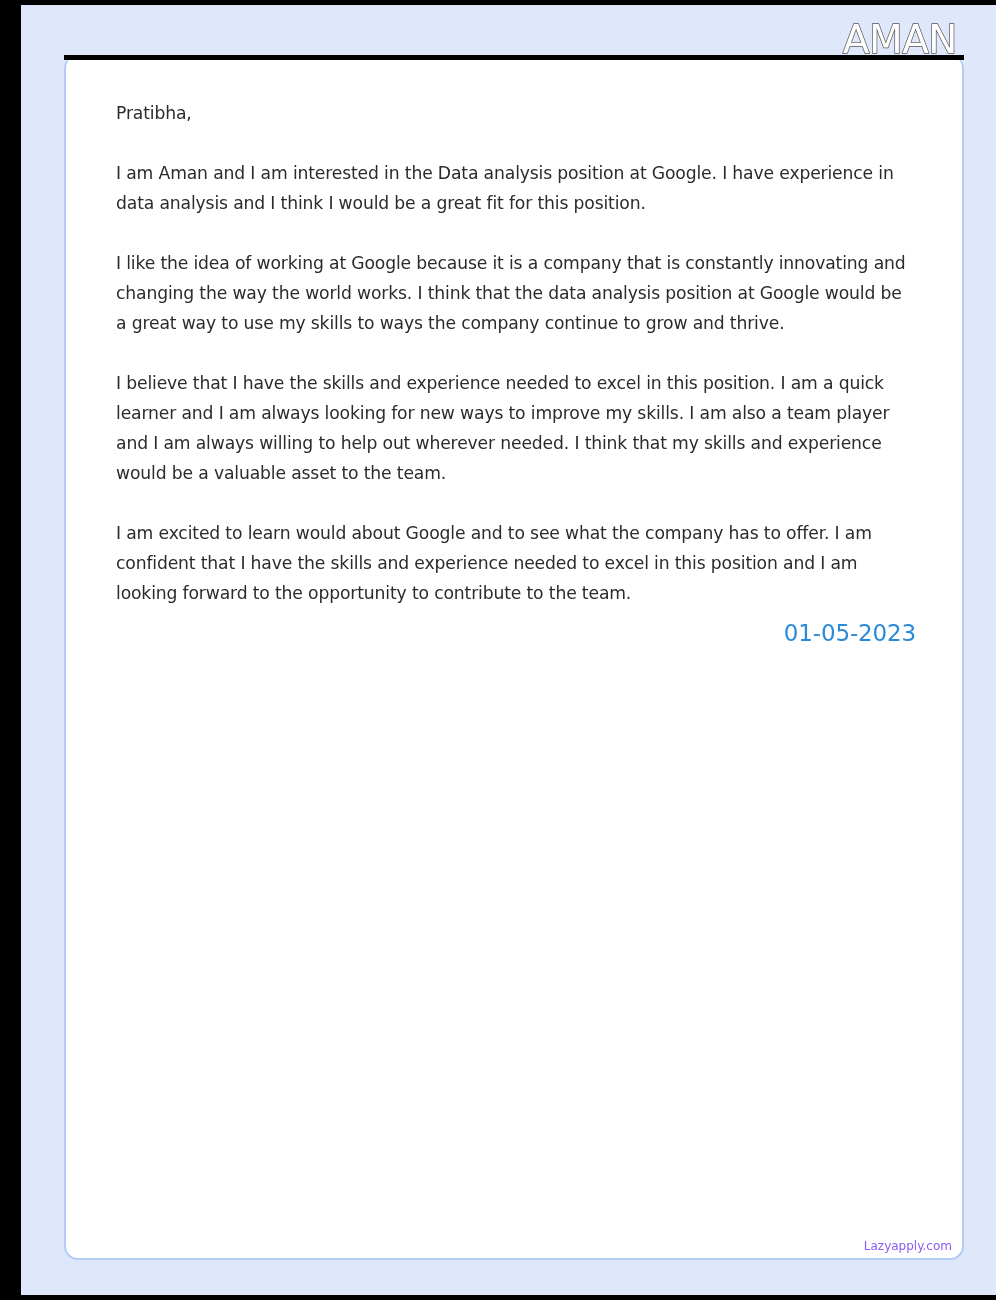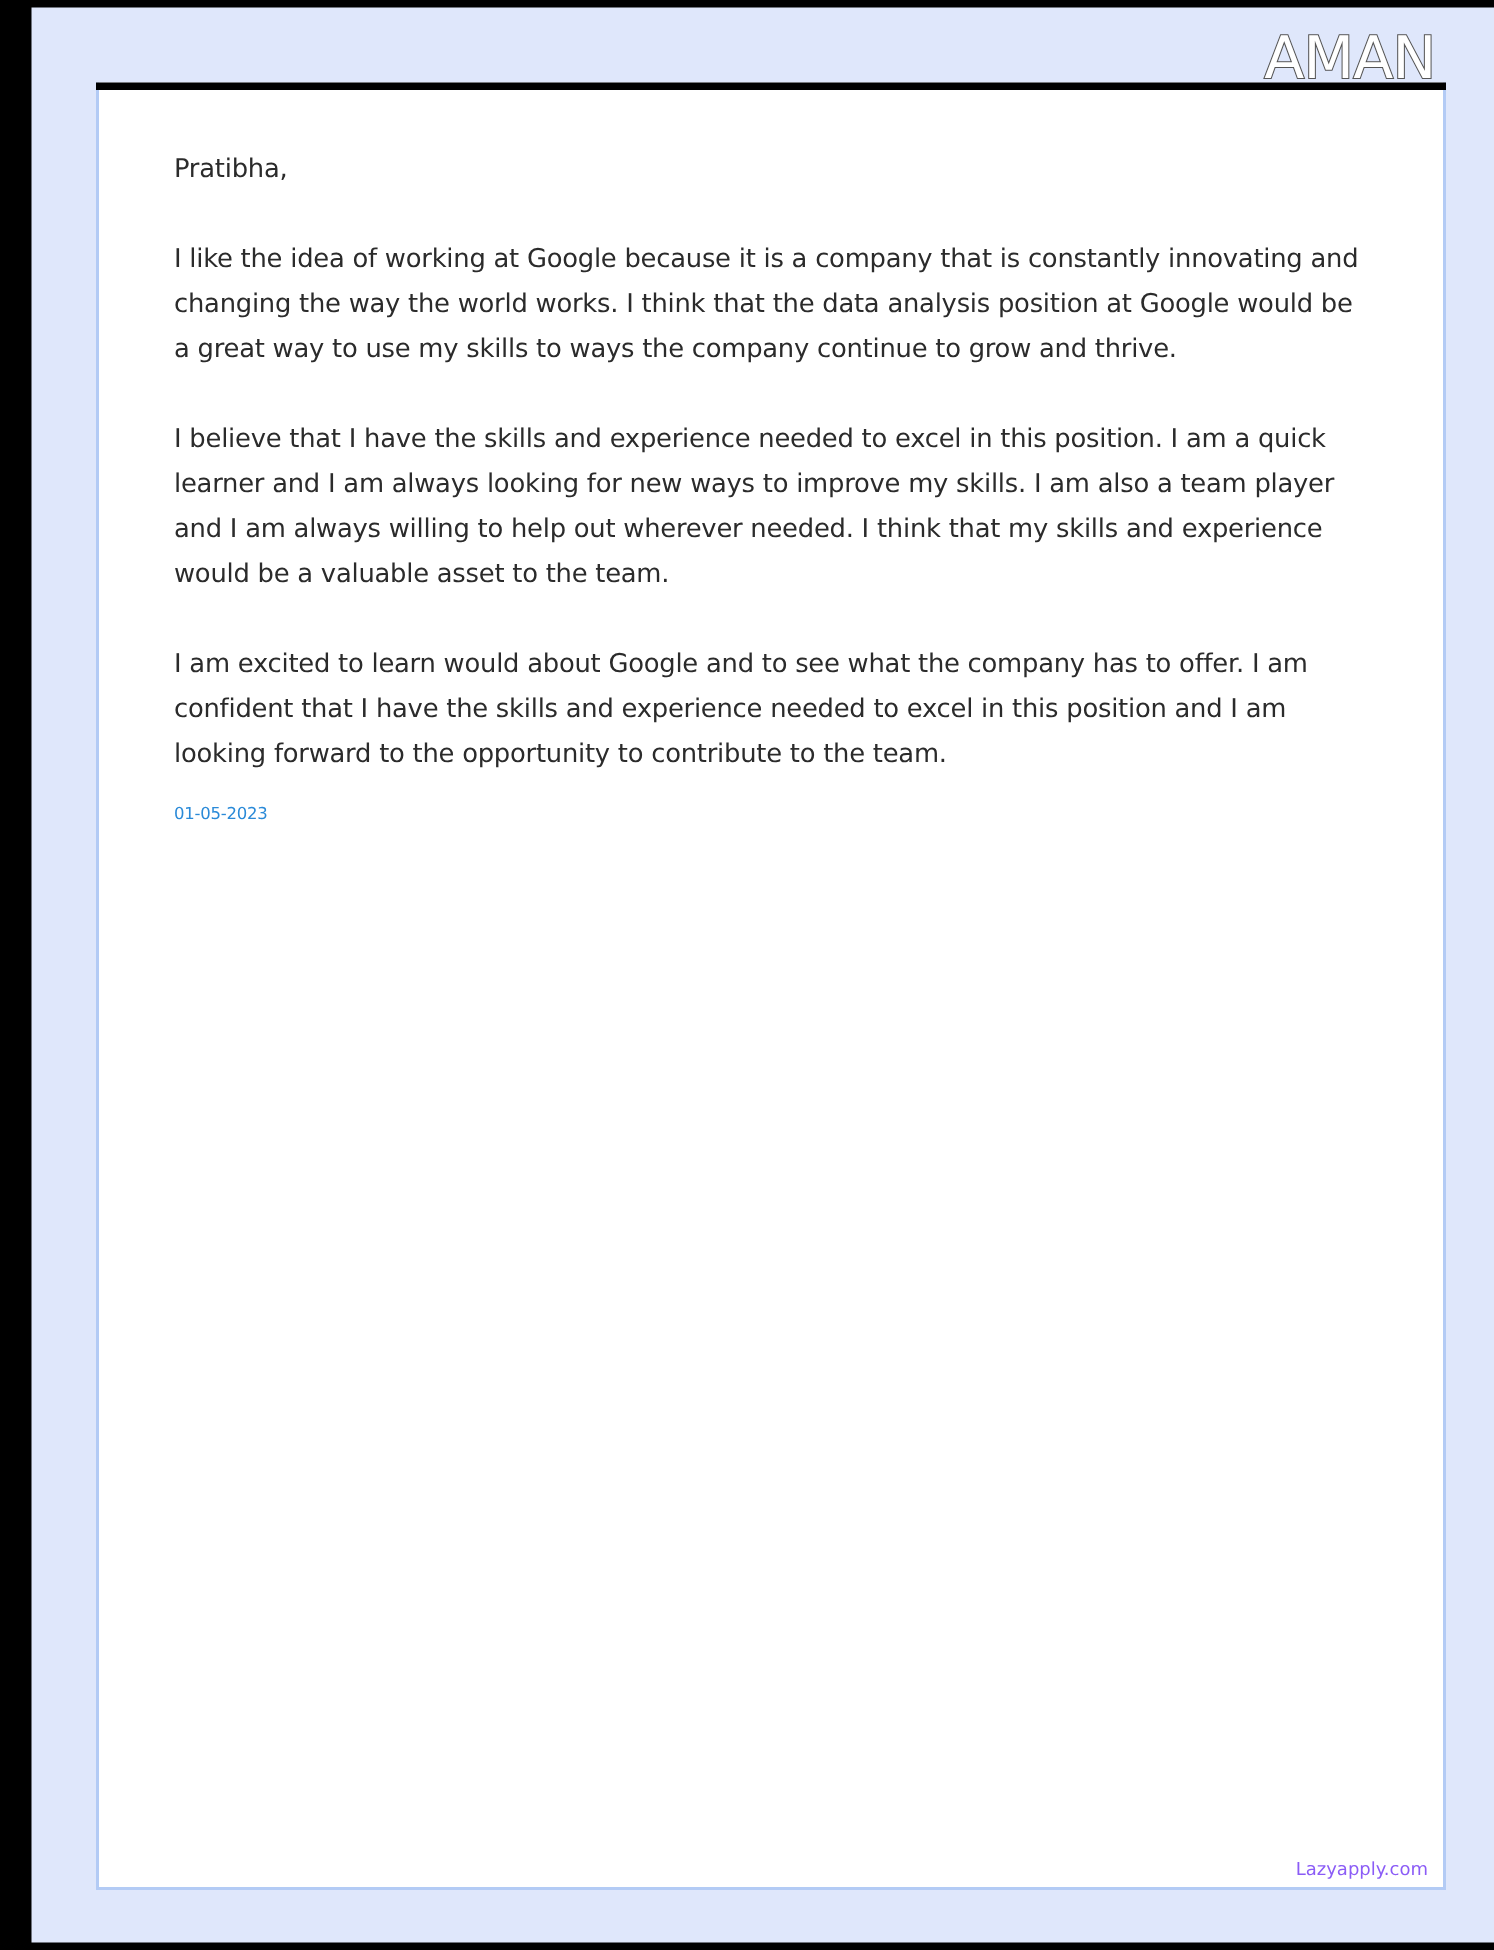--- a/index.html
+++ b/index.html
@@ -36,20 +36,21 @@
     .page {
       position: absolute;
       left: 43px;
       top: 50px;
       width: 896px;
       height: 1203px;
       background: #ffffff;
       border-left: 2px solid #b3cbf5;
       border-right: 2px solid #b3cbf5;
       border-bottom: 2px solid #b3cbf5;
+      border-radius: 14px;
     }
     .top-bar {
       position: absolute;
       left: -2px;
       top: 0;
       width: 900px;
       height: 5px;
       background: #000000;
     }
     .letter-body {
@@ -65,22 +66,23 @@
     }
     .letter-body p {
       margin: 0 0 30px 0;
     }
     .letter-body p.last {
       margin-bottom: 10px;
     }
     .date {
       color: #2a8ad8;
       font-family: "DejaVu Sans", sans-serif;
-      font-size: 11px;
+      font-size: 23px;
       line-height: 30px;
+      text-align: right;
     }
     .footer-credit {
       position: absolute;
       right: 10px;
       bottom: 4px;
       font-family: "DejaVu Sans", sans-serif;
       font-size: 12px;
       line-height: 16px;
       color: #8b5cf6;
     }
@@ -89,20 +91,21 @@
 <body>
 
 <div class="frame">
   <div class="brand-name">AMAN</div>
 
   <div class="page">
     <div class="top-bar"></div>
 
     <div class="letter-body">
       <p>Pratibha,</p>
+      <p>I am Aman and I am interested in the Data analysis position at Google. I have experience in data analysis and I think I would be a great fit for this position.</p>
       <p>I like the idea of working at Google because it is a company that is constantly innovating and changing the way the world works. I think that the data analysis position at Google would be a great way to use my skills to ways the company continue to grow and thrive.</p>
       <p>I believe that I have the skills and experience needed to excel in this position. I am a quick learner and I am always looking for new ways to improve my skills. I am also a team player and I am always willing to help out wherever needed. I think that my skills and experience would be a valuable asset to the team.</p>
       <p class="last">I am excited to learn would about Google and to see what the company has to offer. I am confident that I have the skills and experience needed to excel in this position and I am looking forward to the opportunity to contribute to the team.</p>
       <div class="date">01-05-2023</div>
     </div>
 
     <div class="footer-credit">Lazyapply.com</div>
   </div>
 </div>
 

